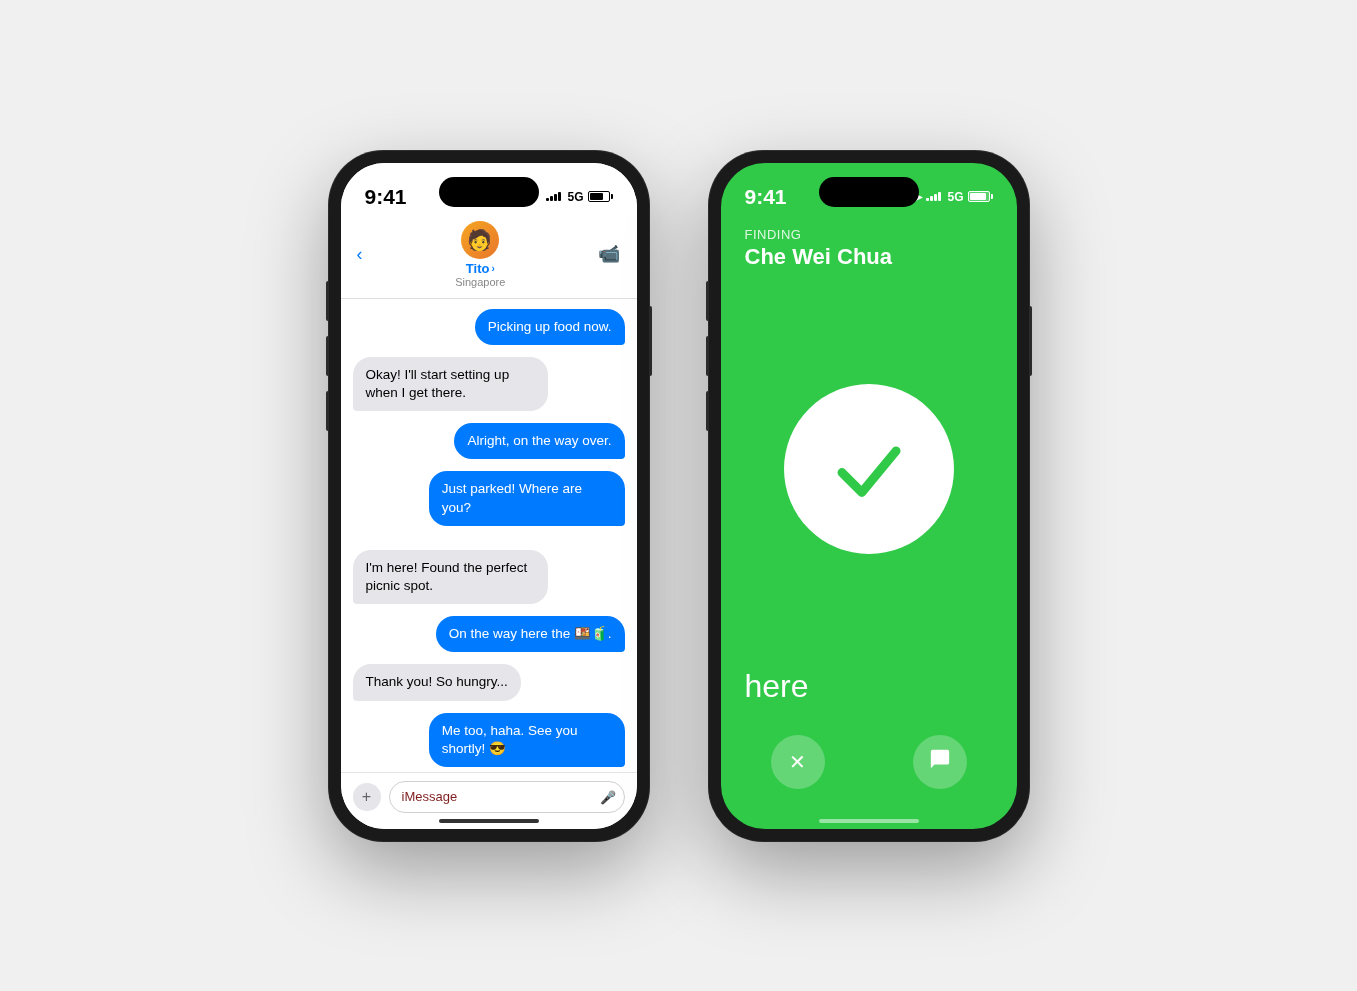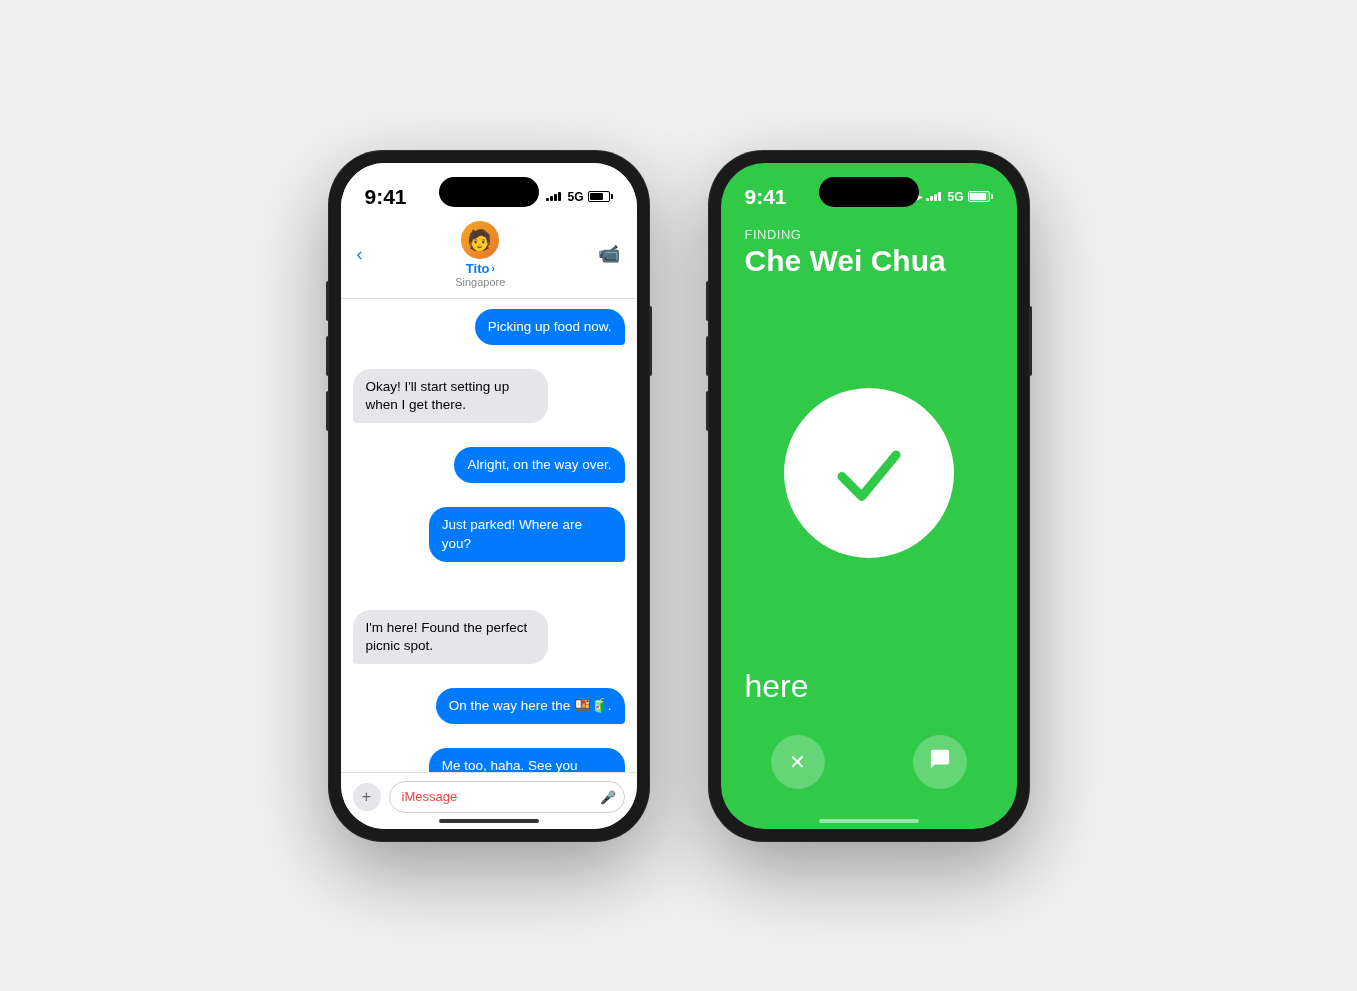--- a/index.html
+++ b/index.html
@@ -194,21 +194,21 @@
 
     .video-btn { color: #007AFF; font-size: 18px; }
 
     
     .messages-area {
       flex: 1;
       overflow-y: auto;
       padding: 10px 12px;
       display: flex;
       flex-direction: column;
-      gap: 24px;
+      gap: 12px;
     }
 
     .bubble {
       max-width: 72%;
       padding: 9px 13px;
       border-radius: 18px;
       font-size: 13.5px;
       line-height: 1.35;
     }
 
@@ -334,21 +334,21 @@
 
     .finding-label {
       font-size: 13px;
       font-weight: 500;
       letter-spacing: 0.5px;
       opacity: 0.85;
       text-transform: uppercase;
     }
 
     .finding-name {
-      font-size: 30px;
+      font-size: 22px;
       font-weight: 700;
       margin-top: 2px;
     }
 
     
     .checkmark-area {
       flex: 1;
       display: flex;
       align-items: center;
       justify-content: center;
@@ -483,34 +483,37 @@
         </div>
 
         <div class="bubble bubble-in">
           <span>I'm here! Found the perfect picnic spot.</span>
         </div>
 
         <div class="bubble bubble-out">
           <span>On the way here the 🍱🧃.</span>
         </div>
 
+        <div class="bubble bubble-in">
+          <span>Thank you! So hungry...</span>
+        </div>
 
         <div class="bubble bubble-out">
           <span>Me too, haha. See you shortly! 😎</span>
         </div>
 
         <div class="delivered-label">Delivered</div>
 
       </div>
 
       <div class="input-bar">
         <div class="add-btn">+</div>
         <div style="flex:1;position:relative;">
           <div class="msg-input">
-            <span style="color:#ef4444;font-size:13px;">iMessage</span>
+            <span style="color:#7f1d1d;font-size:13px;">iMessage</span>
           </div>
           <span style="position:absolute;right:8px;top:50%;transform:translateY(-50%);color:#888;font-size:13px;">🎤</span>
         </div>
       </div>
 
       <div class="home-indicator"></div>
     </div>
   </div>
 </div>
 

